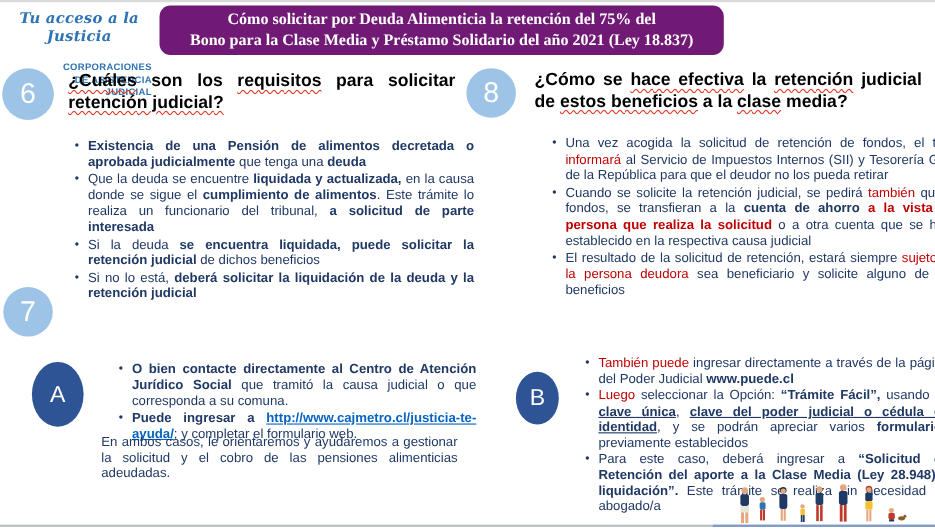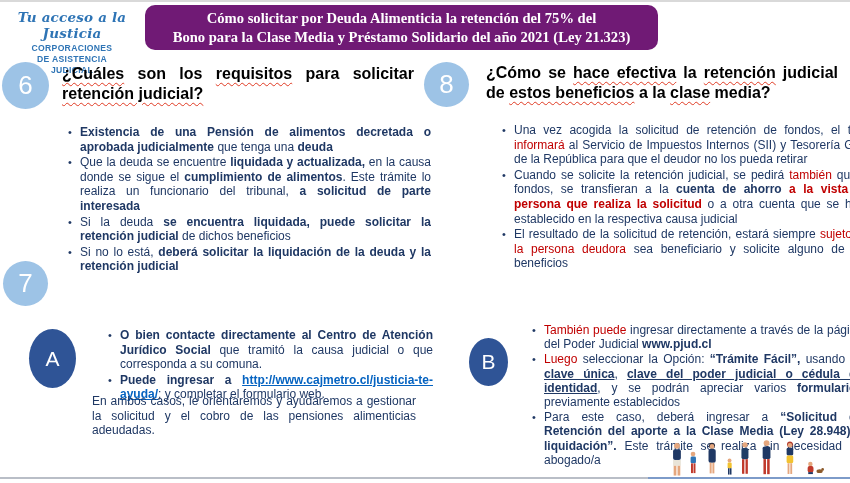--- a/index.html
+++ b/index.html
@@ -4,22 +4,22 @@
 <style>
   html,body{margin:0;padding:0;background:#fff;}
   .page{position:relative;width:850px;height:483px;background:#fff;overflow:hidden;
         font-family:"Liberation Sans",sans-serif;color:#1F3864;}
   .top-line{position:absolute;left:0;top:0;width:850px;height:2px;background:#D9D9D9;}
   .bottom-line{position:absolute;left:0;top:477px;width:850px;height:2px;background:#B9BEC7;}
   .bottom-line-blue{position:absolute;left:648px;top:477px;width:202px;height:2px;background:#7D9BC9;}
 
   .logo{position:absolute;left:6px;top:9px;width:132px;text-align:center;color:#2E74B5;}
   .logo-script{font-family:"DejaVu Serif",serif;font-style:italic;font-weight:bold;
-               font-size:13.5px;letter-spacing:.2px;margin-bottom:2px;}
-  .logo-line{font-size:8.6px;font-weight:bold;line-height:11px;letter-spacing:.3px;}
+               font-size:13.5px;letter-spacing:.2px;margin-bottom:15px;}
+  .logo-line{font-size:8.6px;font-weight:bold;line-height:11px;letter-spacing:.3px;text-align:right;}
 
   .banner{position:absolute;left:145px;top:5px;width:513px;height:45px;background:#701a75;
           border-radius:10px;display:flex;flex-direction:column;justify-content:center;
           text-align:center;color:#fff;font-family:Liberation Serif, serif;font-weight:bold;
           font-size:14.6px;line-height:19px;}
 
   .num-circle{position:absolute;border-radius:50%;background:#9DC3E6;color:#fff;
               display:flex;align-items:center;justify-content:center;font-size:26px;}
   .c6{left:2px;top:62px;width:47px;height:47px;}
   .c7{left:3px;top:261px;width:45px;height:45px;}
@@ -63,21 +63,21 @@
 
   <div class="logo">
     <div class="logo-script">Tu acceso a la Justicia</div>
     <div class="logo-line">CORPORACIONES</div>
     <div class="logo-line">DE ASISTENCIA</div>
     <div class="logo-line">JUDICIAL</div>
   </div>
 
   <div class="banner">
     <div>Cómo solicitar por Deuda Alimenticia la retención del 75% del</div>
-    <div>Bono para la Clase Media y Préstamo Solidario del año 2021 (Ley 21.323)</div>
+    <div>Bono para la Clase Media y Préstamo Solidario del año 2021 (Ley 18.837)</div>
   </div>
 
   <div class="num-circle c6">6</div>
   <div class="heading h6"><span class="w">¿Cuáles</span><span class=""> son los </span><span class="w">requisitos</span><span class=""> para solicitar </span><span class="w">retención judicial?</span></div>
   <ul class="blist l6">
       <li><span class="b">Existencia de una Pensión de alimentos decretada  o aprobada judicialmente</span><span class=""> que tenga una </span><span class="b">deuda</span></li>
       <li><span class="">Que la deuda se encuentre </span><span class="b">liquidada y actualizada,</span><span class=""> en la causa donde se sigue el </span><span class="b">cumplimiento de alimentos</span><span class="">. Este trámite lo realiza un funcionario del tribunal, </span><span class="b">a solicitud de parte interesada</span></li>
       <li><span class="">Si la deuda </span><span class="b">se encuentra liquidada, puede solicitar la retención judicial</span><span class=""> de dichos beneficios</span></li>
       <li><span class="">Si no lo está, </span><span class="b">deberá solicitar la liquidación de la deuda y la retención judicial</span></li>
     </ul>
@@ -94,21 +94,21 @@
   <div class="num-circle c8">8</div>
   <div class="heading h8"><span class="">¿Cómo se </span><span class="w">hace efectiva</span><span class=""> la </span><span class="w">retención</span><span class=""> judicial de </span><span class="w">estos beneficios</span><span class=""> a la </span><span class="w">clase</span><span class=""> media?</span></div>
   <ul class="blist l8">
       <li><span class="">Una vez acogida la solicitud de retención de fondos, el tribunal </span><span class="red">informará</span><span class=""> al Servicio de Impuestos Internos (SII) y Tesorería General de la República para que el deudor no los pueda retirar</span></li>
       <li><span class="">Cuando se solicite la retención judicial, se pedirá </span><span class="red">también</span><span class=""> que esos fondos, se transfieran a la </span><span class="b">cuenta de ahorro </span><span class="b red">a la vista de la persona que realiza la solicitud</span><span class=""> o a otra cuenta que se hubiese establecido en la respectiva causa judicial</span></li>
       <li><span class="">El resultado de la solicitud de retención, estará siempre </span><span class="red">sujeto</span><span class=""> a que </span><span class="red">la persona deudora</span><span class=""> sea beneficiario y solicite alguno de dichos beneficios</span></li>
     </ul>
 
   <div class="letter-circle cB">B</div>
   <ul class="blist lB">
-      <li><span class="red">También puede</span><span class=""> ingresar directamente a través de la página del Poder Judicial </span><span class="b">www.pjud.cl</span></li>
+      <li><span class="red">También puede</span><span class=""> ingresar directamente a través de la página del Poder Judicial </span><span class="b">www.puede.cl</span></li>
       <li><span class="red">Luego</span><span class=""> seleccionar la Opción: </span><span class="b">“Trámite Fácil”,</span><span class=""> usando su </span><span class="b u">clave única</span><span class="">, </span><span class="b u">clave del poder judicial o cédula de identidad</span><span class="">, y se podrán apreciar varios </span><span class="b">formularios</span><span class=""> previamente establecidos</span></li>
       <li><span class="">Para este caso, deberá ingresar a </span><span class="b">“Solicitud de Retención del aporte a la Clase Media (Ley 28.948) y liquidación”.</span><span class=""> Este trámite se realiza sin necesidad de abogado/a</span></li>
     </ul>
 
   <svg class="people" viewBox="0 0 172 38">
     <g transform="translate(2,2)">
       <circle cx="9" cy="4" r="3" fill="#E5A77E"></circle>
       <rect x="5" y="7.5" width="8" height="11" rx="2" fill="#1F3864"></rect>
       <rect x="5" y="18.5" width="8" height="6" fill="#E9E4D8"></rect>
       <rect x="5.6" y="24.5" width="2.8" height="10" fill="#E5A77E"></rect>

